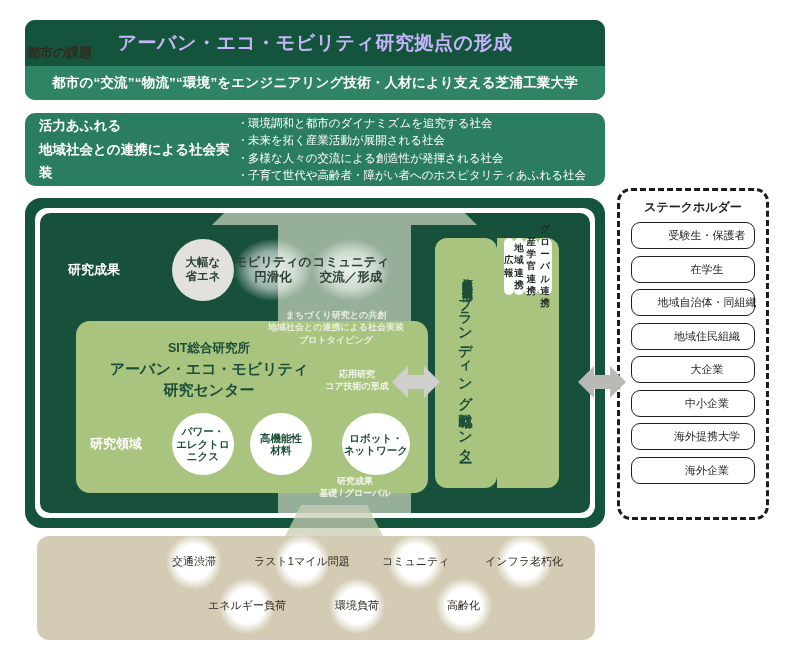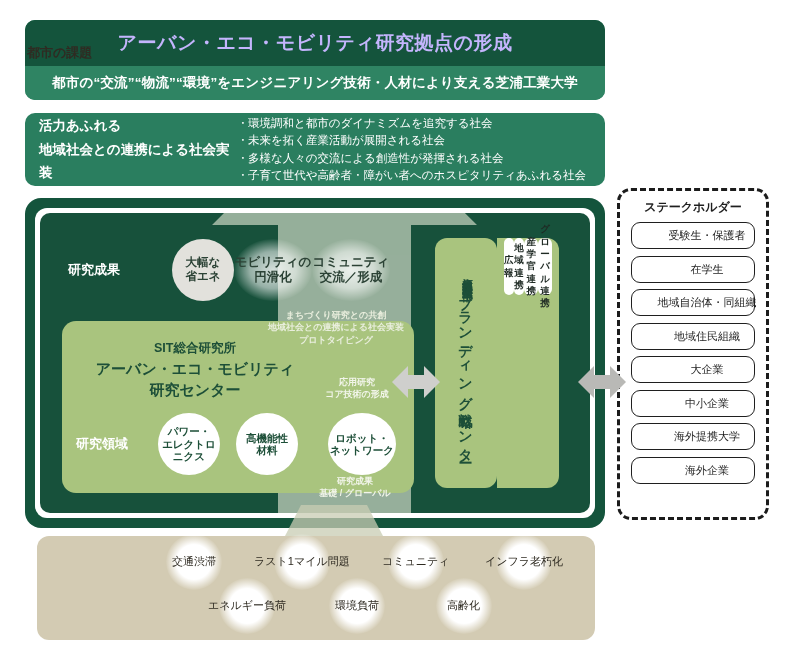--- a/index.html
+++ b/index.html
@@ -148,21 +148,21 @@
     width: 62px; height: 62px;
     background: #ffffff;
     color: #1d4f38;
     font-size: 10.5px; font-weight: bold;
   }
   .circle-white.wide { width: 68px; height: 62px; }
 
   
   .lightbox {
     position: absolute;
-    left: 22px; top: 108px;
+    left: 36px; top: 108px;
     width: 352px; height: 172px;
     border-radius: 14px;
     background: #a9c47e;
     z-index: 3;
   }
   .sit-title {
     position: absolute;
     left: 8px; top: 18px; width: 250px;
     text-align: center;
     color: #1d4f38;
@@ -183,21 +183,21 @@
     position: absolute;
     z-index: 4;
     color: #ffffff;
     font-size: 9px;
     font-weight: bold;
     text-align: center;
     line-height: 1.38;
     pointer-events: none;
   }
   .cap-coop  { left: 196px; top: 96px;  width: 200px; color:#e9eedd; }
-  .cap-apply { left: 252px; top: 163px; width: 130px; color:#f2f5ea; }
+  .cap-apply { left: 252px; top: 155px; width: 130px; color:#f2f5ea; }
   .cap-basic { left: 240px; top: 262px; width: 150px; color:#f2f5ea; }
 
   
   .dbl-arrow-mid {
     position: absolute;
     left: 392px; top: 358px;
     width: 48px; height: 48px;
     z-index: 6;
   }
   .dbl-arrow-right {

